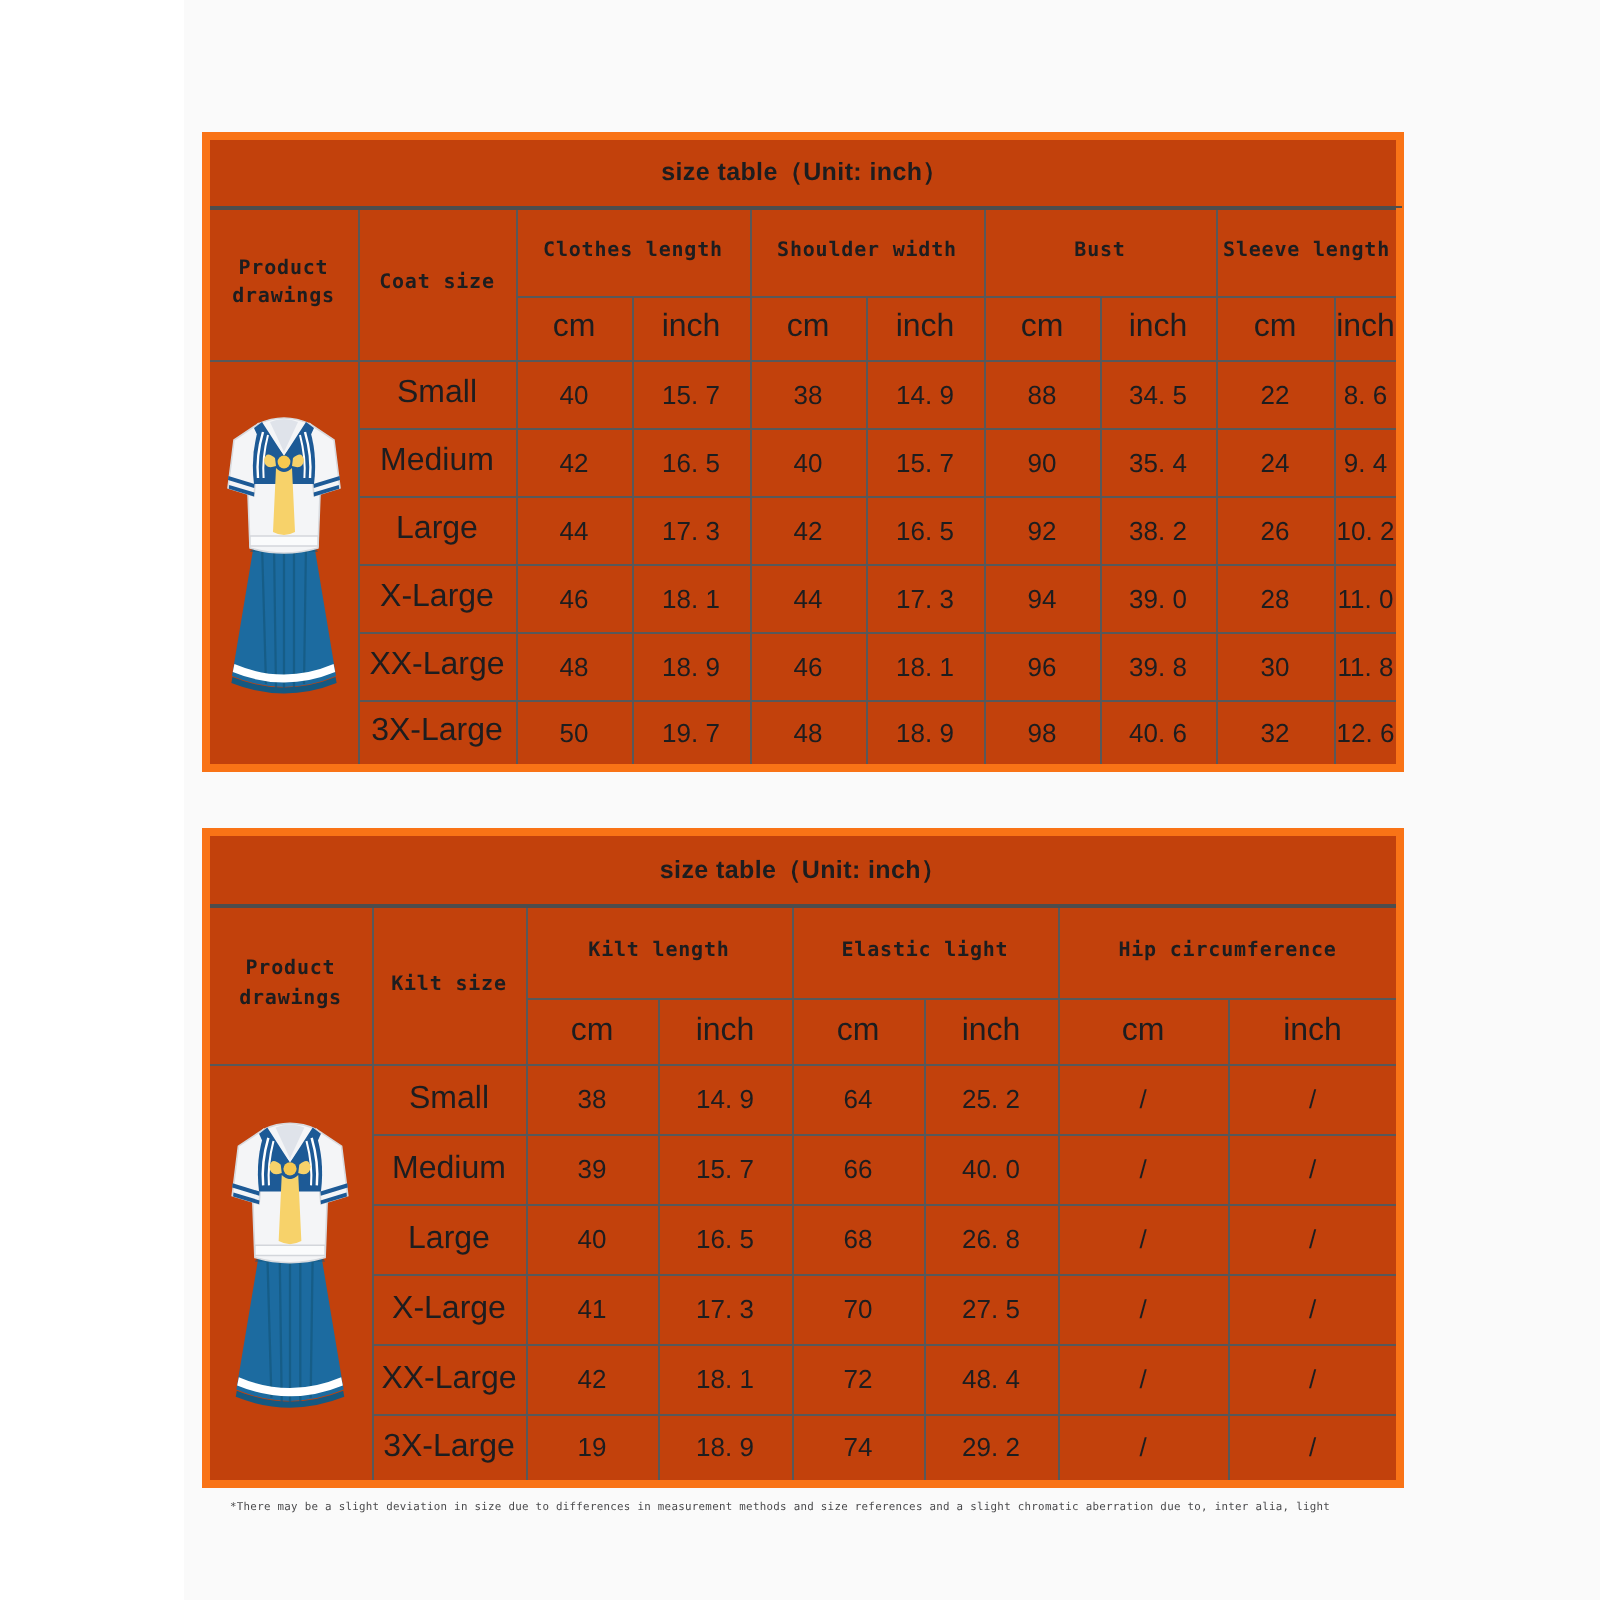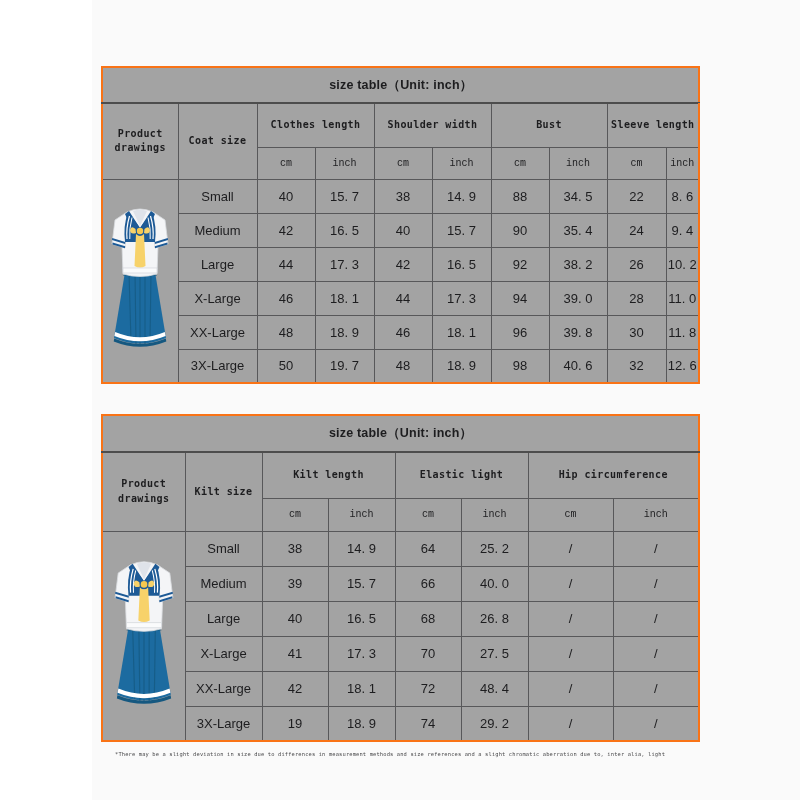--- a/index.html
+++ b/index.html
@@ -31,22 +31,22 @@
   .sheet {
     position: absolute;
     box-sizing: border-box;
   }
 
   table.size-table {
     border-collapse: collapse;
     table-layout: fixed;
     width: 100%;
     height: 100%;
-    background: #a3a3a3;
-    border: 2px solid #f97316;
+    background: #c2410c;
+    border: 4px solid #f97316;
   }
   table.size-table td {
     border: 1px solid #58585a;
     text-align: center;
     vertical-align: middle;
     color: #1d1d1f;
     padding: 0;
   }
   .title-cell {
     font-size: 12.5px;
@@ -56,26 +56,25 @@
   }
   .hdr-mono {
     font-family: "DejaVu Sans Mono", monospace;
     font-size: 10px;
     font-weight: bold;
     letter-spacing: .4px;
     line-height: 1.45;
     color: #101012;
   }
   .unit-cell {
-    font-size: 10px;
+    font-size: 16px;
     color: #1d1d1f;
-    font-family: Liberation Mono, monospace;
   }
   .size-name {
-    font-size: 13px;
+    font-size: 16px;
     text-align: left;
     padding-left: 13px;
     color: #111113;
   }
   .val {
     font-size: 13px;
     color: #111113;
   }
   .slash {
     font-size: 13px;

